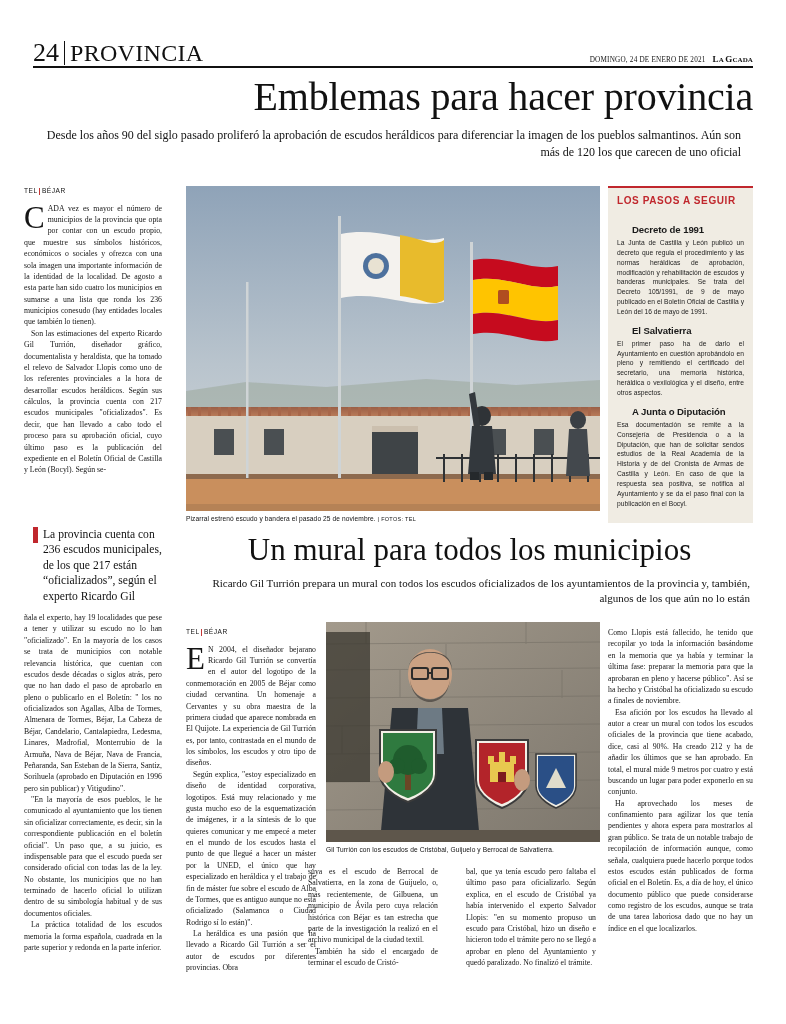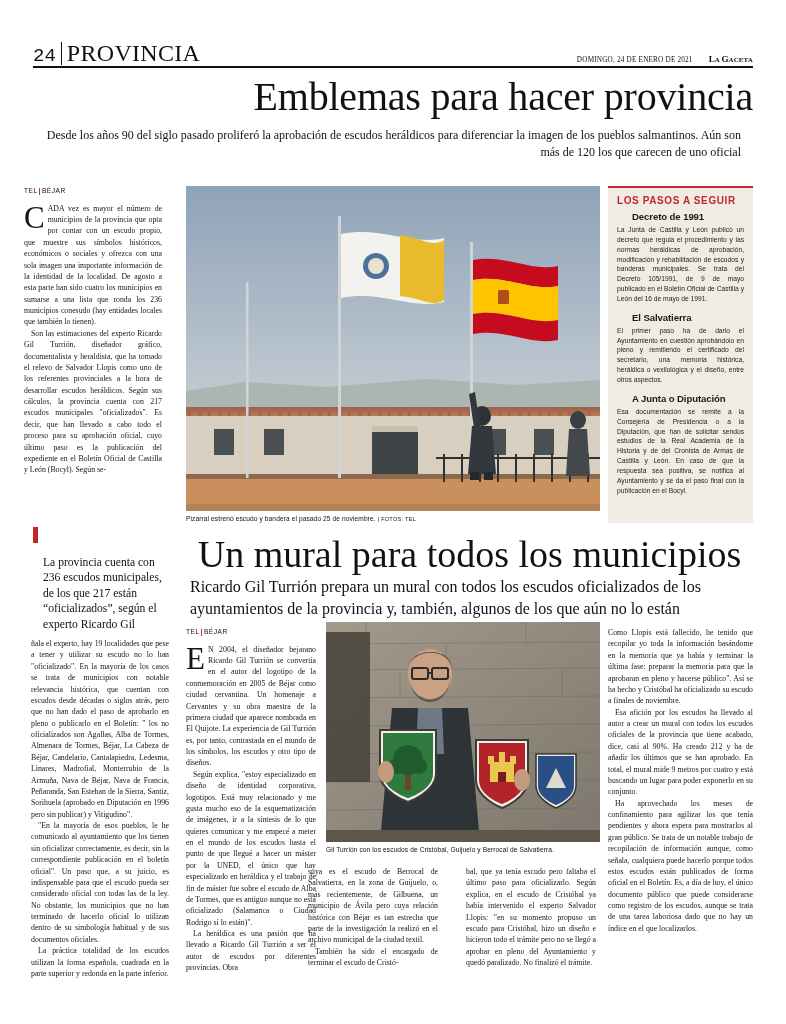--- a/index.html
+++ b/index.html
@@ -31,43 +31,43 @@
     height: 30px;
     display: flex;
     align-items: flex-end;
     justify-content: space-between;
   }
   .masthead-left {
     display: flex;
     align-items: baseline;
   }
   .folio {
-    font-family: Liberation Mono, monospace;
-    font-size: 19px;
+    font-family: Liberation Serif, serif;
+    font-size: 26px;
     line-height: 1;
     color: #111;
     padding-right: 5px;
   }
   .folio-rule {
     width: 1px;
     align-self: stretch;
     background: #111;
     margin: 1px 5px 1px 0;
   }
   .section-name {
     font-family: "Liberation Serif", serif;
     font-size: 24px;
     line-height: 1;
     letter-spacing: 0.3px;
     color: #111;
   }
   .masthead-right {
     display: flex;
     align-items: baseline;
-    gap: 16px;
+    gap: 7px;
     padding-bottom: 2px;
   }
   .issue-date {
     font-size: 7.2px;
     letter-spacing: 0.2px;
     color: #111;
     font-family: "Liberation Serif", serif;
   }
   .brand {
     font-size: 9px;
@@ -145,21 +145,21 @@
     font-size: 11.6px;
     line-height: 1.33;
     color: #111;
   }
   .pullquote-bar {
     position: absolute;
     left: 33px; top: 527px;
     width: 5px; height: 16px;
     background: #c0272d;
   }
-  .pullquote-text { padding-left: 10px; margin-top: 28px; }
+  .pullquote-text { padding-left: 10px; }
 
   
   .photo1 {
     position: absolute;
     left: 186px; top: 186px;
     width: 414px;
     height: 325px;
     overflow: hidden;
     background: #7f8fa0;
   }
@@ -182,21 +182,21 @@
     border-top: 2.4px solid #c0272d;
     box-sizing: border-box;
     padding: 7px 9px 6px 9px;
   }
   .sidebar-title {
     font-family: "Liberation Sans", sans-serif;
     font-size: 10px;
     font-weight: bold;
     color: #c0272d;
     letter-spacing: 0.6px;
-    margin-bottom: 5px;
+    margin-bottom: 18px;
   }
   .sb-head {
     font-family: "Liberation Sans", sans-serif;
     font-size: 9.6px;
     font-weight: bold;
     color: #1a1a1a;
     margin: 0 0 3px 15px;
     letter-spacing: -0.1px;
   }
   .sb-body {
@@ -207,31 +207,31 @@
     color: #232323;
     margin: 0 0 8px 0;
   }
 
   
   .headline-2 {
     position: absolute;
     left: 186px; top: 534px;
     width: 567px;
     text-align: center;
-    font-size: 38px;
+    font-size: 31px;
     line-height: 1.06;
     font-weight: normal;
     font-family: "Liberation Serif", serif;
   }
   .subhead-2 {
     position: absolute;
     left: 190px; top: 576px;
     width: 560px;
-    text-align: left;
-    font-size: 16px;
+    text-align: right;
+    font-size: 11px;
     line-height: 1.4;
     font-family: "Liberation Serif", serif;
   }
 
   
   .photo2 {
     position: absolute;
     left: 326px; top: 622px;
     width: 274px;
     height: 220px;
@@ -245,43 +245,43 @@
 <div class="page">
 
   <div class="masthead">
     <div class="masthead-left">
       <span class="folio">24</span>
       <span class="folio-rule"></span>
       <span class="section-name">PROVINCIA</span>
     </div>
     <div class="masthead-right">
       <span class="issue-date">DOMINGO, 24 DE ENERO DE 2021</span>
-      <span class="brand"><span>L</span><span class="brand-small">A </span><span>G</span><span class="brand-small">ACETA</span></span>
+      <span class="brand"><span>L</span><span class="brand-small">A </span><span>G</span><span class="brand-small">CADA</span></span>
     </div>
   </div>
   <div class="masthead-rule"></div>
 
   <div class="headline-main">Emblemas para hacer provincia</div>
   <div class="subhead-main">Desde los años 90 del siglo pasado proliferó la aprobación de escudos heráldicos para diferenciar la imagen de los pueblos salmantinos. Aún son más de 120 los que carecen de uno oficial</div>
 
   <div class="col" style="left:24px; top:186px; width:138px;">
     <div class="byline"><span>TEL</span><span class="sep">|</span><span>BÉJAR</span></div>
     <p class="first dropcap-para">CADA vez es mayor el número de municipios de la provincia que opta por contar con un escudo propio, que muestre sus símbolos históricos, económicos o sociales y ofrezca con una sola imagen una importante información de la identidad de la localidad. De agosto a esta parte han sido cuatro los municipios en sumarse a una lista que ronda los 236 municipios conesudo (hay entidades locales que también lo tienen).</p>
     <p>Son las estimaciones del experto Ricardo Gil Turrión, diseñador gráfico, documentalista y heraldista, que ha tomado el relevo de Salvador Llopis como uno de los referentes provinciales a la hora de desarrollar escudos heráldicos. Según sus cálculos, la provincia cuenta con 217 escudos municipales "oficializados". Es decir, que han llevado a cabo todo el proceso para su aprobación oficial, cuyo último paso es la publicación del expediente en el Boletín Oficial de Castilla y León (Bocyl). Según se-</p>
   </div>
 
   <div class="pullquote-bar"></div>
   <div class="pullquote">
     <div class="pullquote-text">La provincia cuenta con 236 escudos municipales, de los que 217 están “oficializados”, según el experto Ricardo Gil</div>
   </div>
 
-  <div class="col" style="left:31px; top:612px; width:138px;margin-top:26px;">
+  <div class="col" style="left:24px; top:612px; width:138px;">
     <p class="first">ñala el experto, hay 19 localidades que pese a tener y utilizar su escudo no lo han "oficializado". En la mayoría de los casos se trata de municipios con notable relevancia histórica, que cuentan con escudos desde décadas o siglos atrás, pero que no han dado el paso de aprobarlo en pleno o publicarlo en el Boletín: " los no oficializados son Agallas, Alba de Tormes, Almenara de Tormes, Béjar, La Cabeza de Béjar, Candelario, Cantalapiedra, Ledesma, Linares, Madrofial, Monterrubio de la Armuña, Nava de Béjar, Nava de Francia, Peñaranda, San Esteban de la Sierra, Santiz, Sorihuela (aprobado en Diputación en 1996 pero sin publicar) y Vitigudino".</p>
     <p>"En la mayoría de esos pueblos, le he comunicado al ayuntamiento que los tienen sin oficializar correctamente, es decir, sin la correspondiente publicación en el boletín oficial". Un paso que, a su juicio, es indispensable para que el escudo pueda ser considerado oficial con todas las de la ley. No obstante, los municipios que no han terminado de hacerlo oficial lo utilizan dentro de su simbología habitual y de sus documentos oficiales.</p>
-    <p>La práctica totalidad de los escudos utilizan la forma española, cuadrada en la parte superior y redonda en la parte inferior.</p>
+    <p>La práctica totalidad de los escudos memoria la forma española, cuadrada en la parte superior y redonda en la parte inferior.</p>
   </div>
 
   <div class="photo1">
     <svg width="414" height="325" viewBox="0 0 414 325">
       <defs>
         <linearGradient id="sky1" x1="0" y1="0" x2="0" y2="1">
           <stop offset="0%" stop-color="#8fa3b8"></stop>
           <stop offset="55%" stop-color="#b9c4cd"></stop>
           <stop offset="100%" stop-color="#d3d8d9"></stop>
         </linearGradient>

